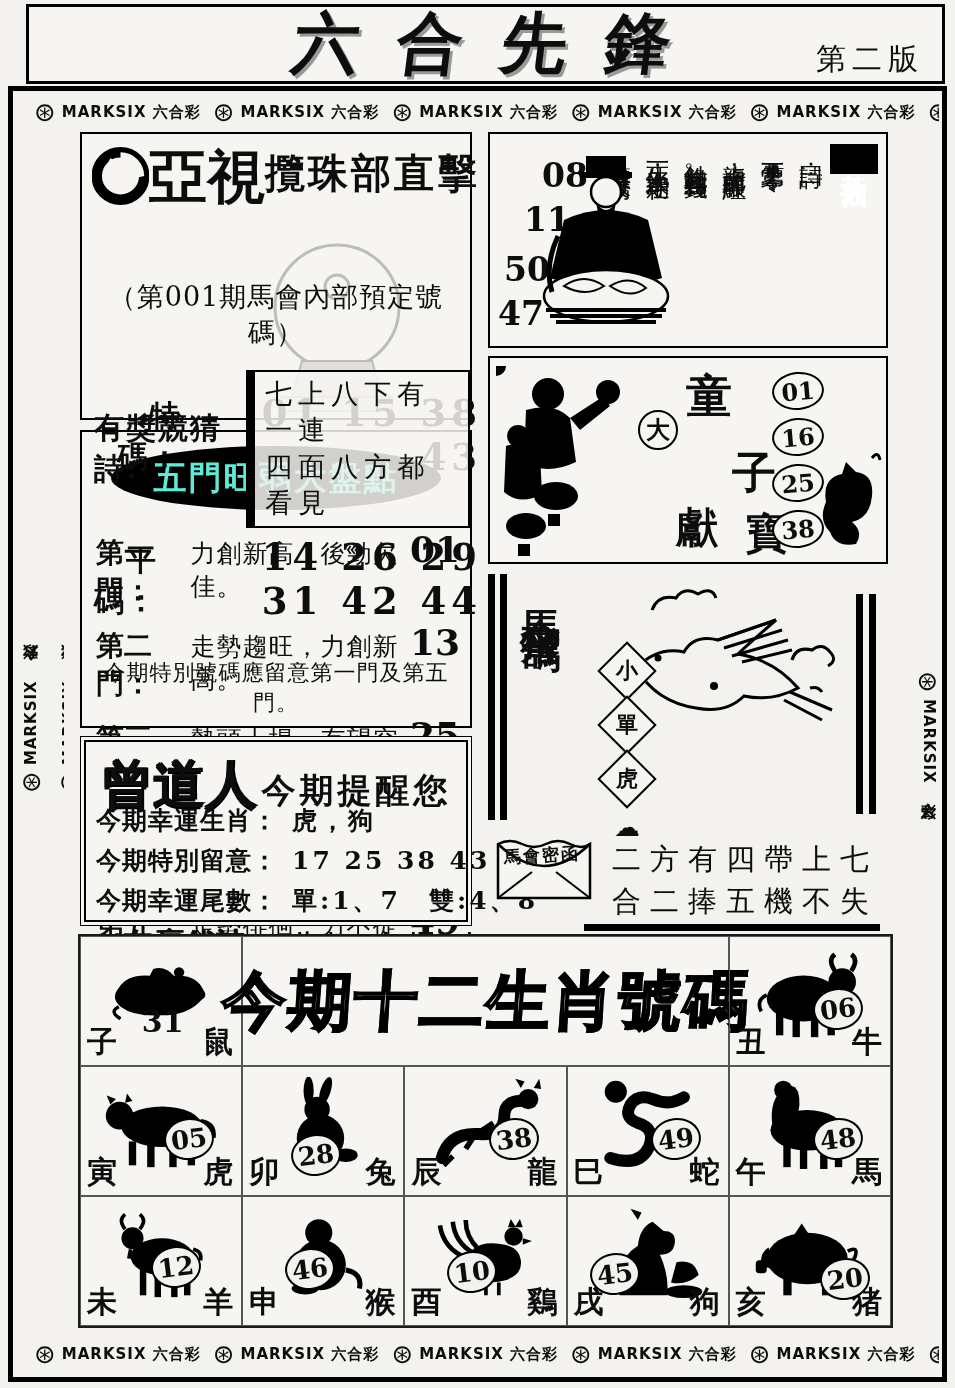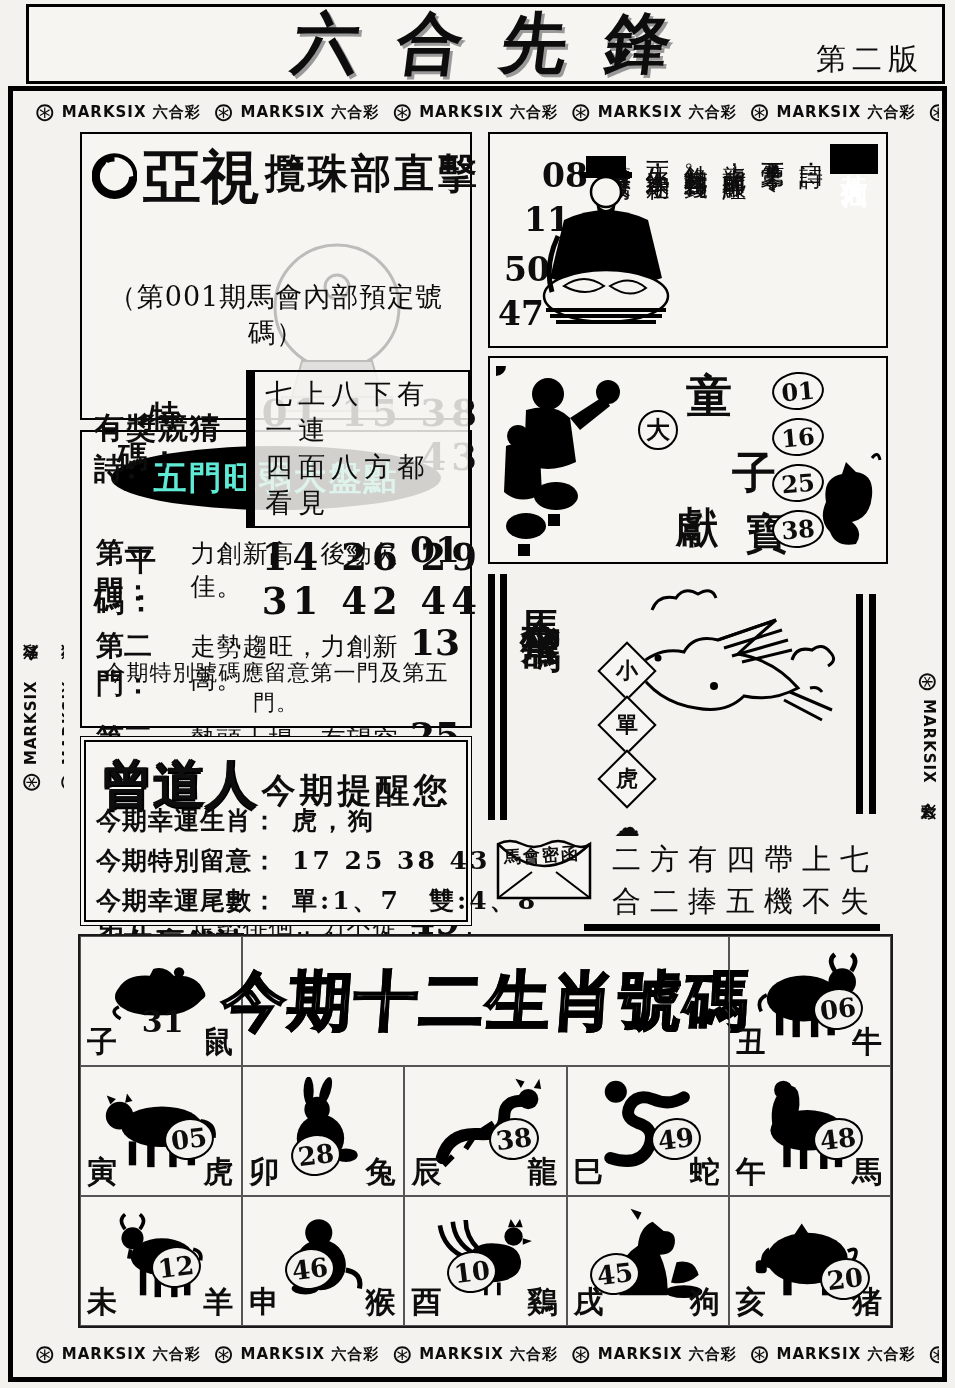--- a/index.html
+++ b/index.html
@@ -28,21 +28,21 @@
   .strip-left  { left: 18px; top: 134px; width: 46px; height: 1196px; writing-mode: vertical-rl; transform: rotate(180deg); }
   .strip-right { left: 899px; top: 134px; width: 42px; height: 1196px; writing-mode: vertical-rl; }
   .strip-item { display: inline-flex; gap: 5px; align-items: center; font-weight: 700; font-size: 15px; letter-spacing: 1px; }
   .strip-v .strip-item { display: flex; }
   .flower { font-size: 26px; line-height: 1; font-weight: 400; }
 
   
   .panel { position: absolute; border: 2px solid #000; background: #f6f5f1; }
 
   
-  .atv-head { position: absolute; left: 10px; top: 12px; display: flex; align-items: flex-end; gap: 6px; white-space: nowrap; }
+  .atv-head { position: absolute; left: 10px; top: 12px; display: flex; align-items: flex-end; white-space: nowrap; }
   .atv-logo { width: 58px; height: 58px; }
   .atv-brand { font-family: "DejaVu Serif", serif; font-size: 58px; font-weight: 900; line-height: .95; }
   .atv-suffix { font-family: "DejaVu Serif", serif; font-size: 40px; font-weight: 700; letter-spacing: 3px; padding-bottom: 4px; }
   .atv-sub { position: absolute; left: 0; top: 86px; width: 100%; text-align: center; font-family: "DejaVu Serif", serif; font-size: 27px; letter-spacing: 1px; }
   .atv-row { position: absolute; left: 12px; display: flex; align-items: baseline; gap: 27px; text-align: right; }
   .atv-label { font-family: "DejaVu Serif", serif; font-size: 30px; font-weight: 900; letter-spacing: 2px; }
   .atv-nums { font-family: "DejaVu Serif", serif; font-size: 37px; font-weight: 700; letter-spacing: 5px; }
   .machine { position: absolute; left: 160px; top: 95px; opacity: .35; z-index: 0; }
   .atv-poem-wrap { position: absolute; left: 12px; top: 236px; display: flex; align-items: center; gap: 8px; z-index: 1; }
   .atv-poem-box { border: 2px solid #000; border-left: 9px solid #000; padding: 4px 10px; font-family: "DejaVu Serif", serif; font-size: 27px; letter-spacing: 6px; line-height: 1.35; background: rgba(246,245,241,.85); }

